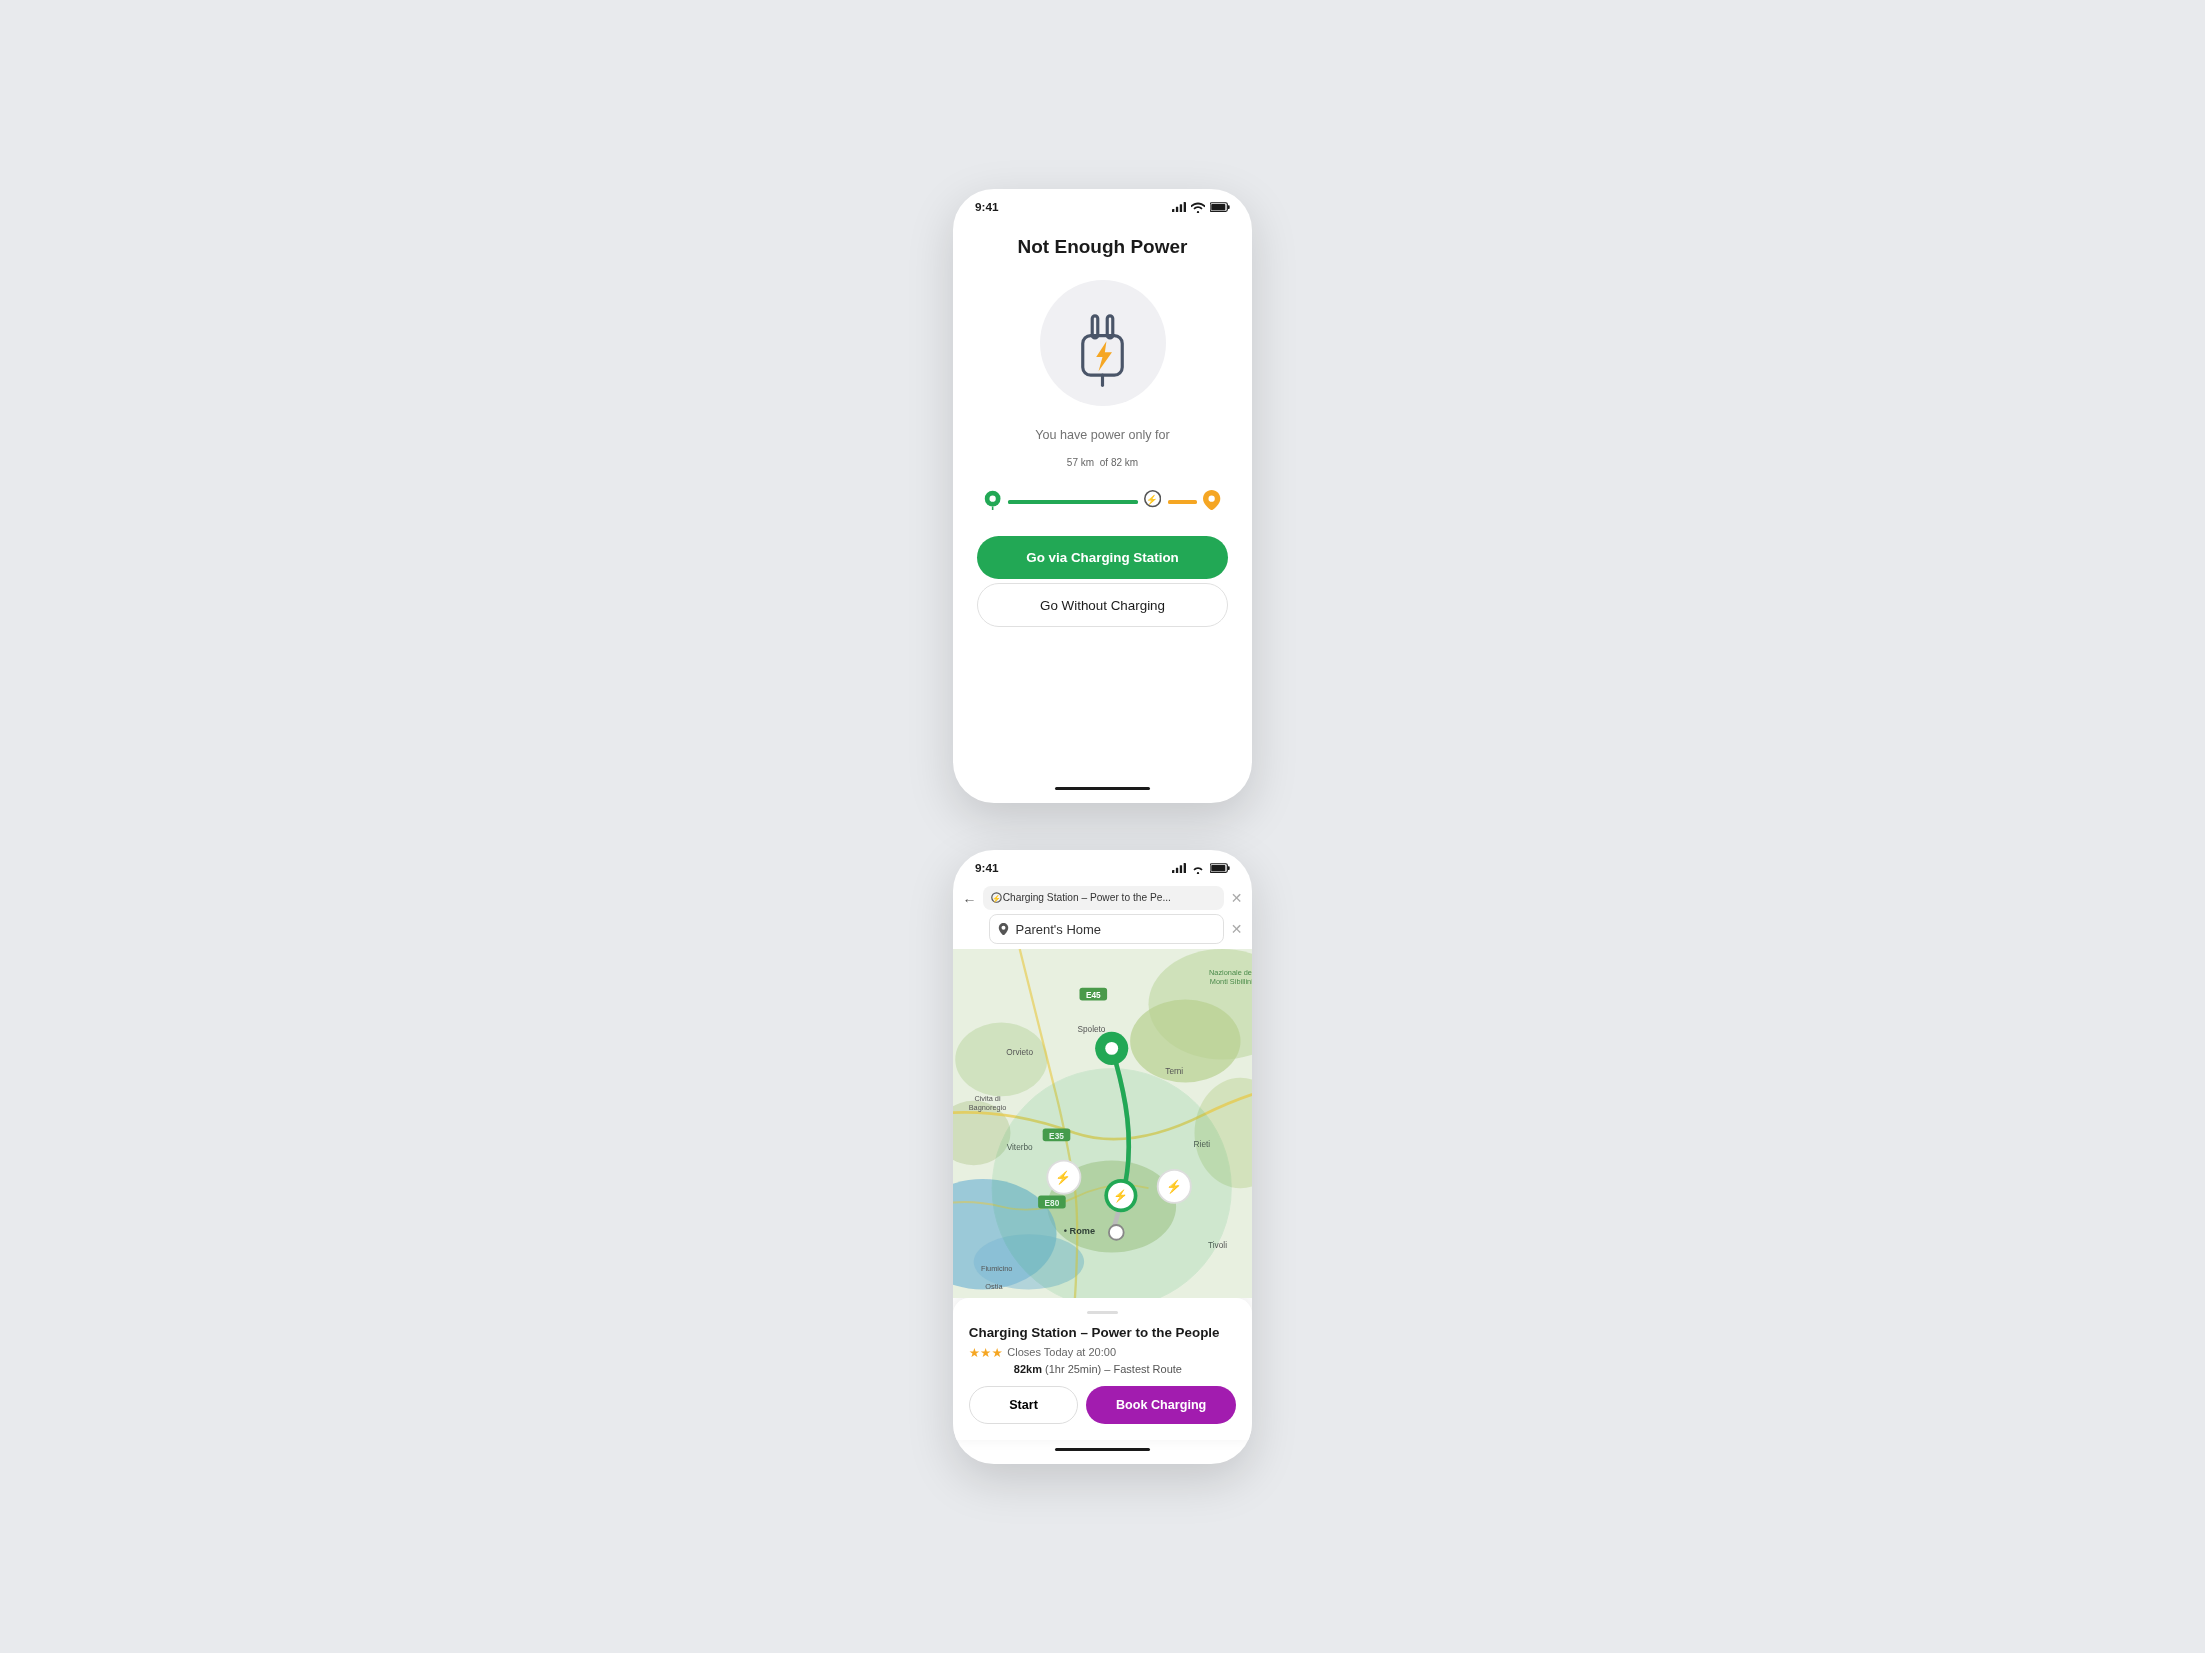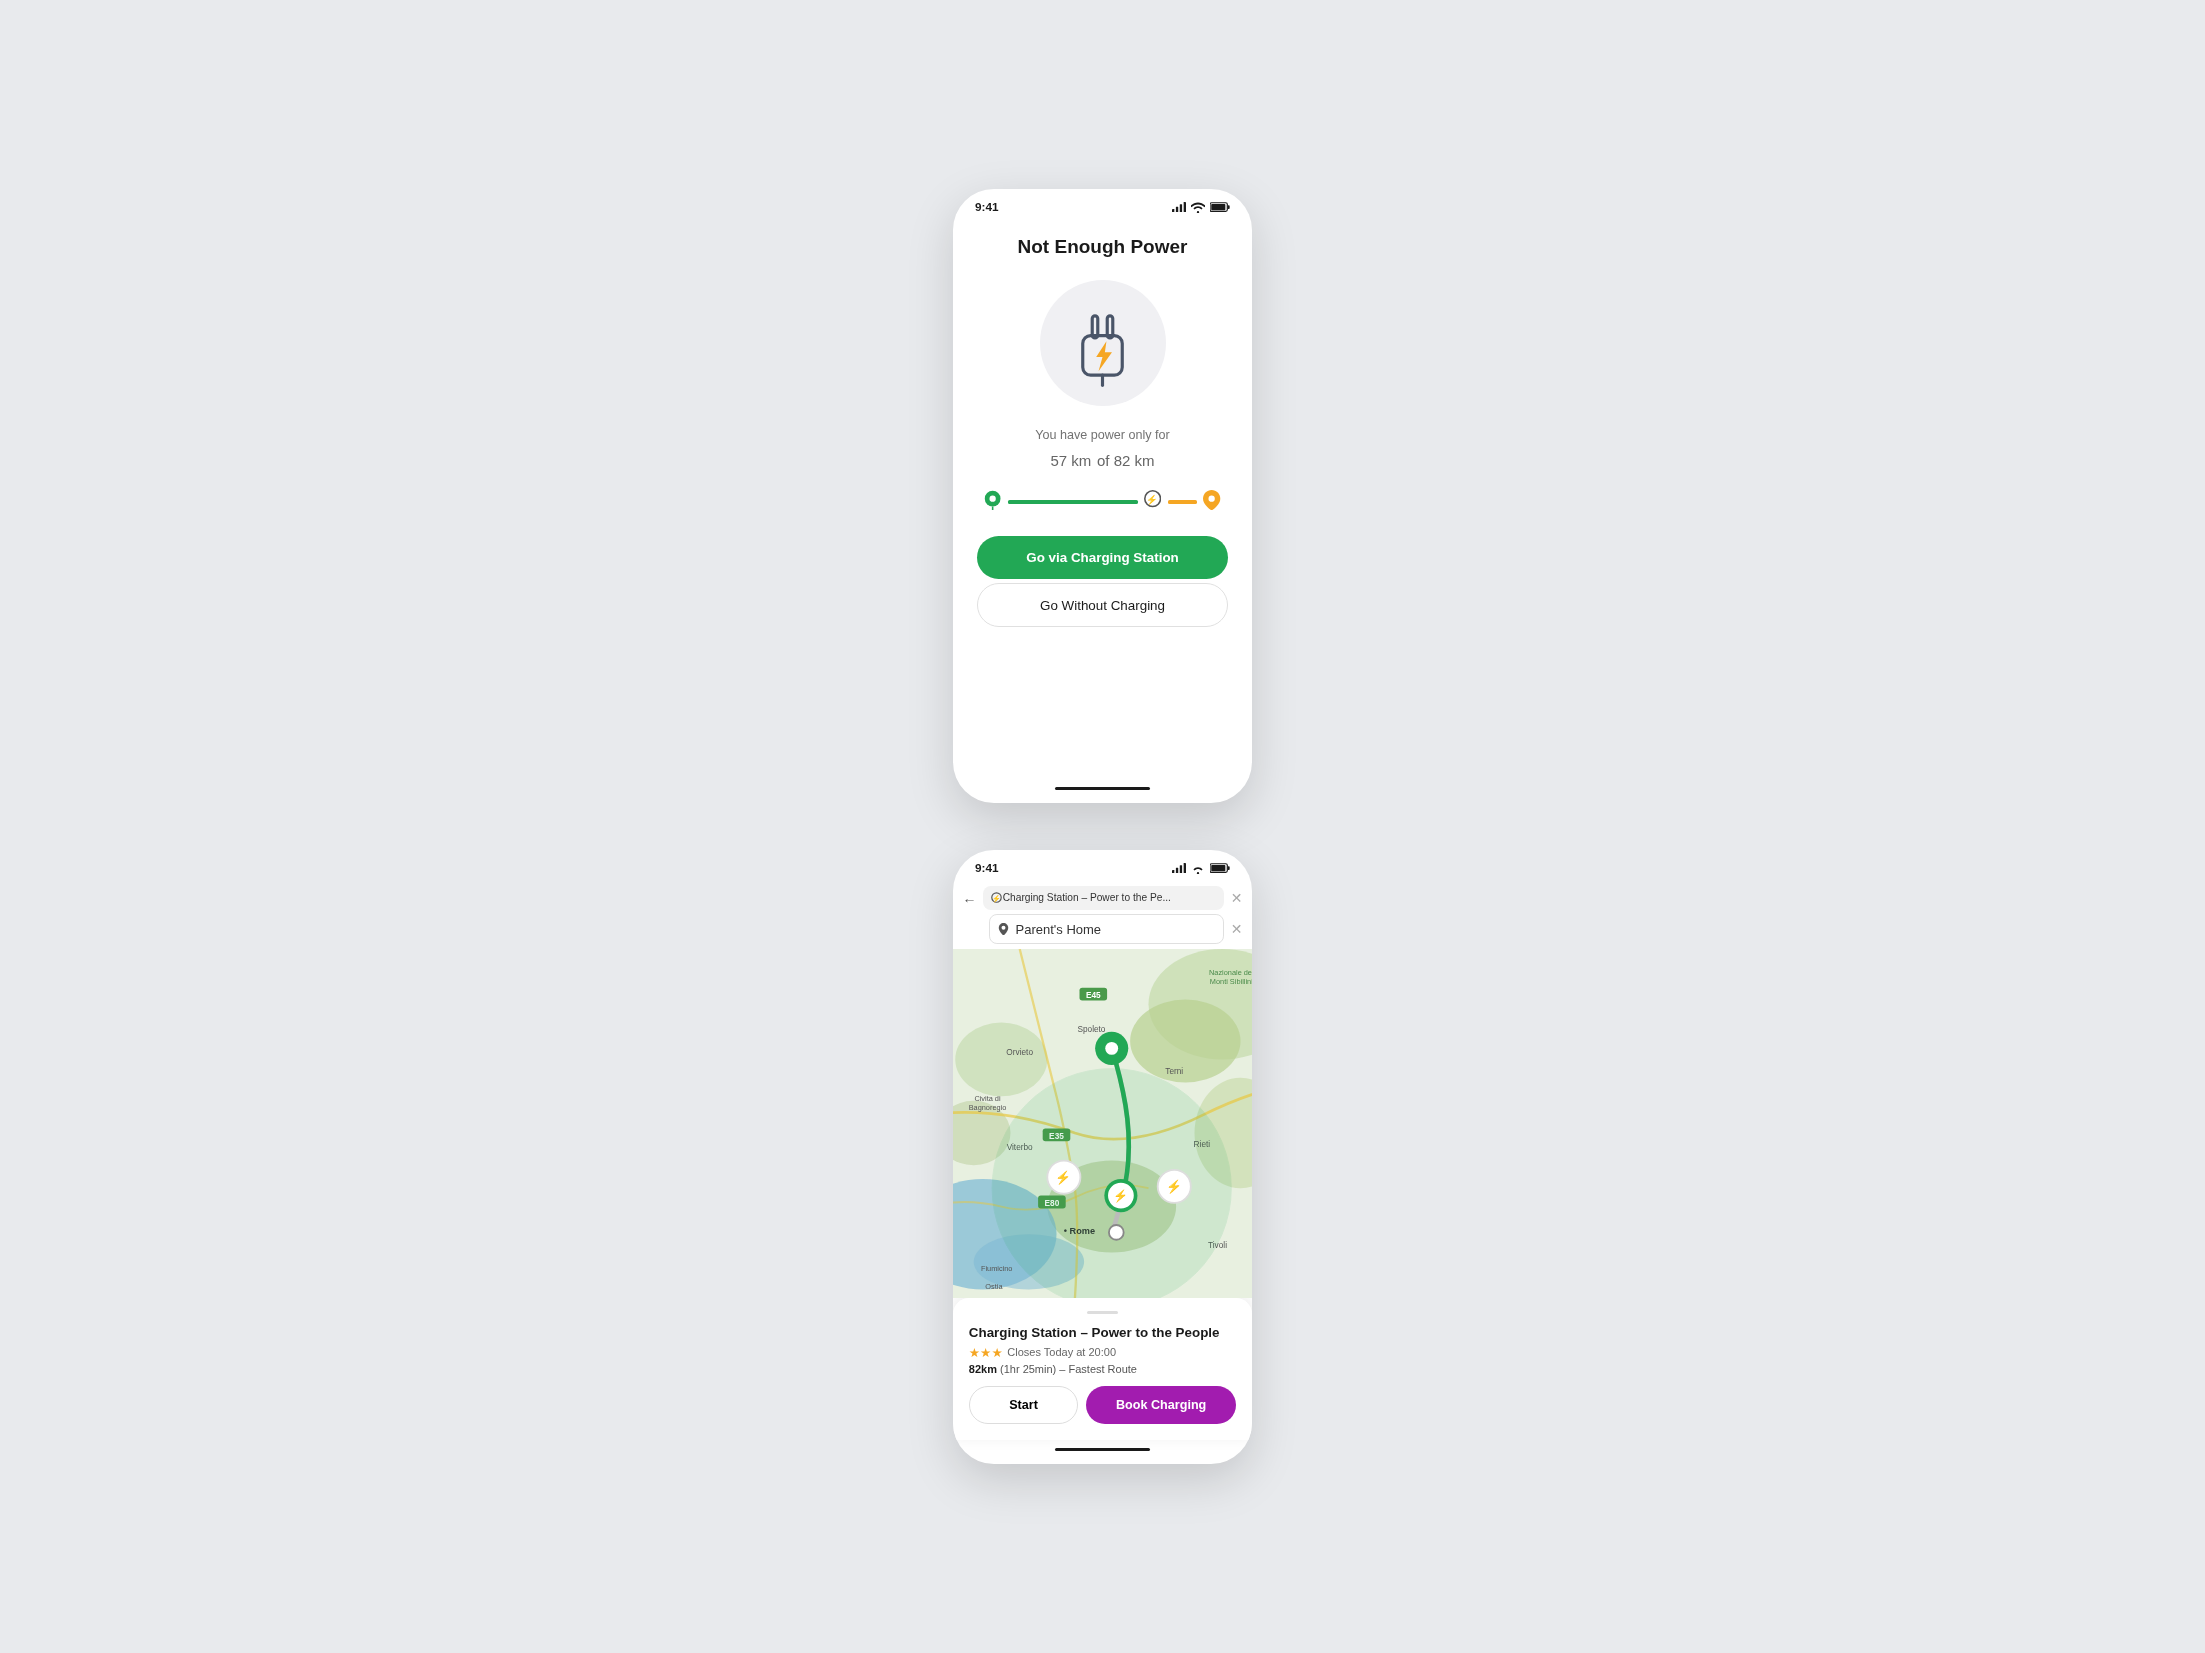--- a/index.html
+++ b/index.html
@@ -80,21 +80,21 @@
       margin-bottom: 4.7px;
     }
     .power-km {
       font-size: 20.5px;
       font-weight: 700;
       color: #1a1a1a;
       margin-bottom: 19px;
     }
     .power-km span {
       font-weight: 400;
-      font-size: 15px;
+      font-size: 10px;
       color: #666;
     }
     .route-bar {
       width: 100%;
       display: flex;
       align-items: center;
       gap: 6.3px;
       margin-bottom: 22px;
       padding: 0 7.9px;
     }
@@ -198,20 +198,21 @@
       font-size: 12.6px;
     }
     .station-info {
       font-size: 11px;
       color: #555;
       margin-bottom: 11px;
     }
     .station-info strong {
       color: #1a1a1a;
       font-weight: 700;
+      margin-left: 45px;
     }
     .bottom-actions {
       display: flex;
       gap: 7.9px;
     }
     .btn-start {
       flex: 1;
       padding: 11px;
       background: #fff;
       border: 1.2px solid #ddd;

